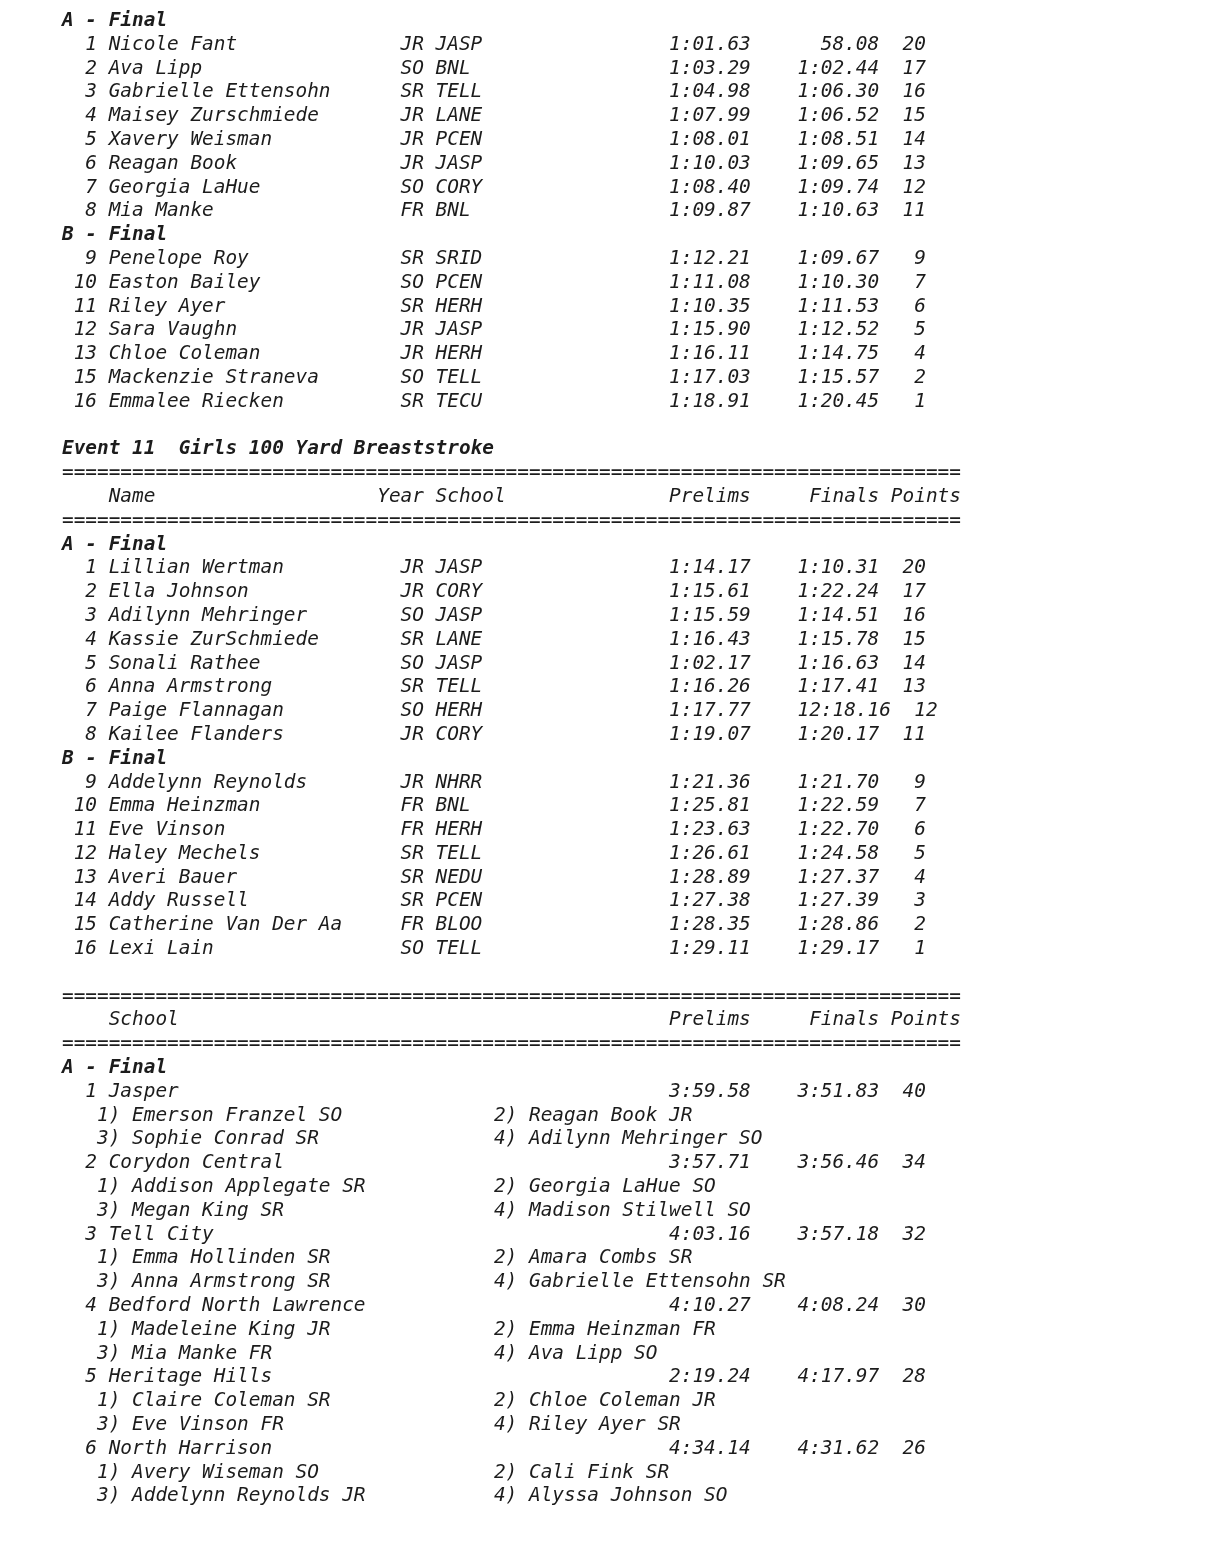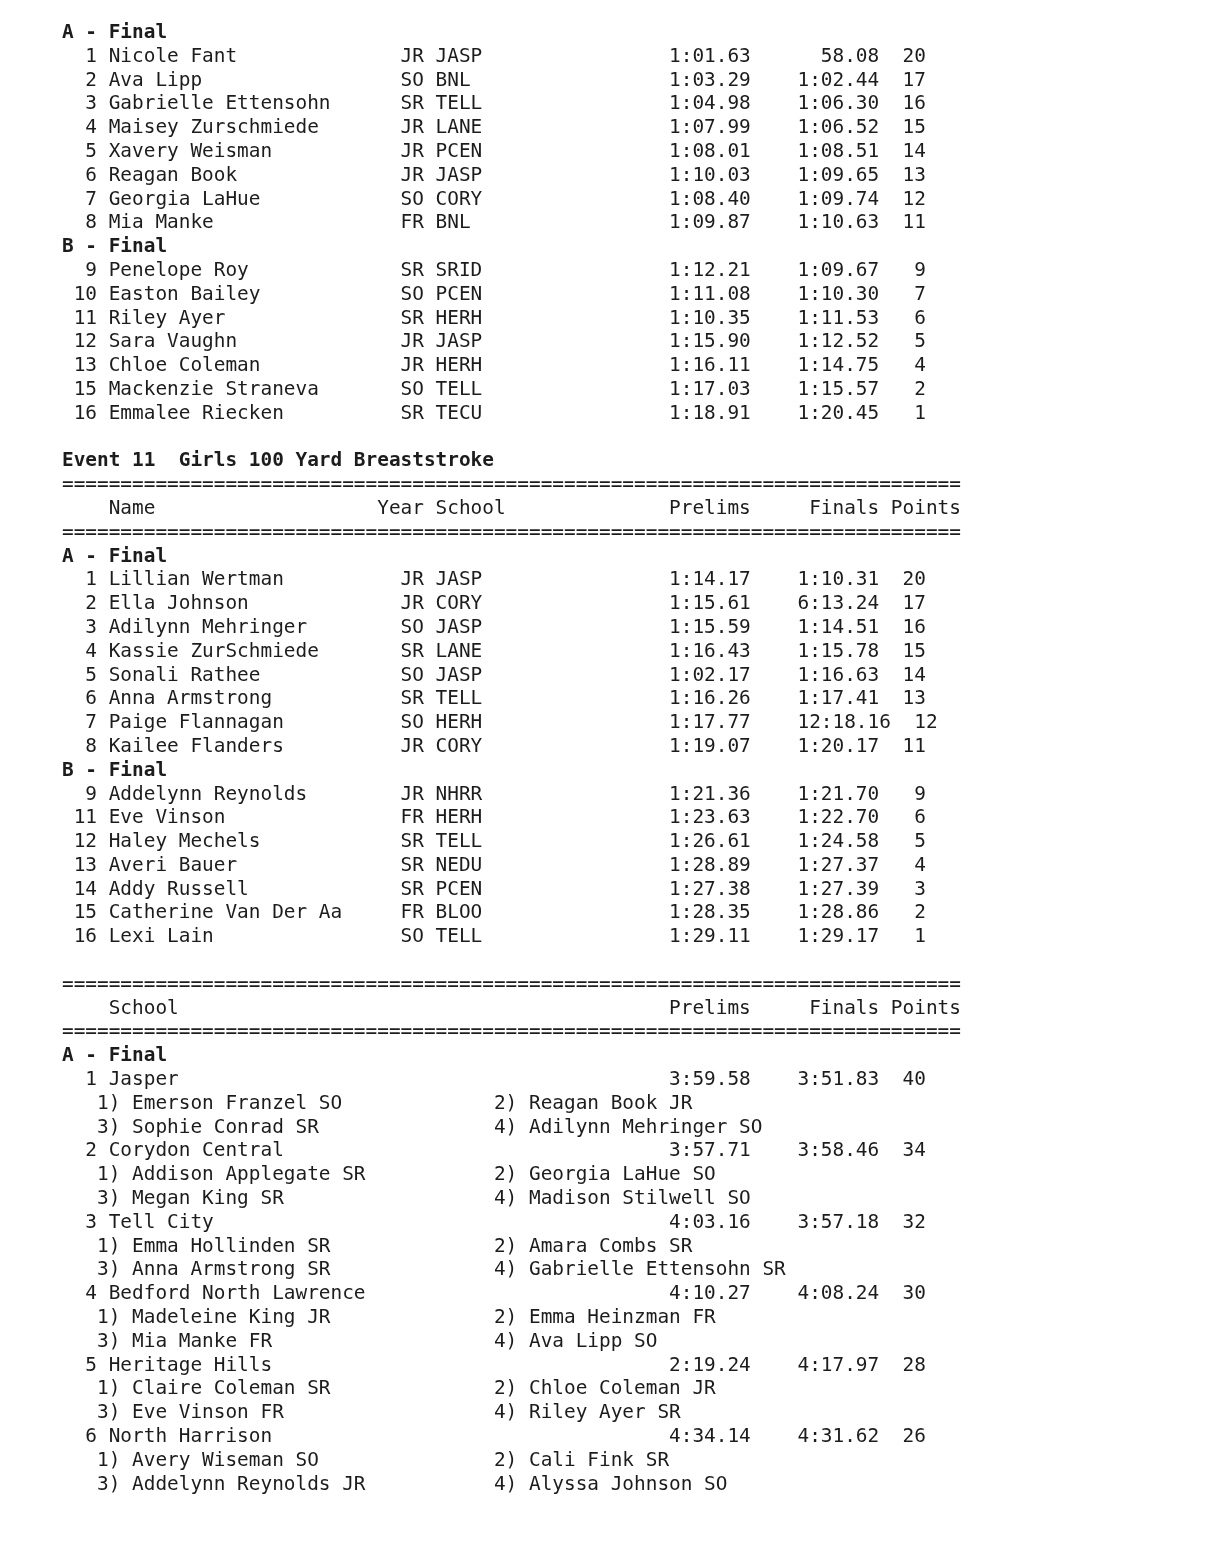--- a/index.html
+++ b/index.html
@@ -3,26 +3,27 @@
 <meta charset="utf-8">
 <style>
   html, body { margin: 0; padding: 0; }
   body {
     width: 1230px;
     height: 1561px;
     background: #ffffff;
     overflow: hidden;
   }
   .doc {
-    padding: 20px 0 0 62px;
+    padding: 8px 0 0 62px;
     font-family: "DejaVu Sans Mono", "Liberation Mono", monospace;
     font-size: 19.4px;
     line-height: 23.8px;
     color: #1c1c1c;
     font-variant-ligatures: none;
+    font-style: italic;
   }
   .ln {
     white-space: pre;
     height: 23.8px;
   }
   .b { font-weight: bold; }
 </style>
 </head>
 <body>
 
@@ -45,44 +46,45 @@
       <div class="ln"> 13 Chloe Coleman            JR HERH                1:16.11    1:14.75   4</div>
       <div class="ln"> 15 Mackenzie Straneva       SO TELL                1:17.03    1:15.57   2</div>
       <div class="ln"> 16 Emmalee Riecken          SR TECU                1:18.91    1:20.45   1</div>
       <div class="ln">&nbsp;</div>
       <div class="ln b">Event 11  Girls 100 Yard Breaststroke</div>
       <div class="ln">=============================================================================</div>
       <div class="ln">    Name                   Year School              Prelims     Finals Points</div>
       <div class="ln">=============================================================================</div>
       <div class="ln b">A - Final</div>
       <div class="ln">  1 Lillian Wertman          JR JASP                1:14.17    1:10.31  20</div>
-      <div class="ln">  2 Ella Johnson             JR CORY                1:15.61    6:13.24  17</div>
+      <div class="ln">  2 Ella Johnson             JR CORY                1:15.61    1:22.24  17</div>
       <div class="ln">  3 Adilynn Mehringer        SO JASP                1:15.59    1:14.51  16</div>
       <div class="ln">  4 Kassie ZurSchmiede       SR LANE                1:16.43    1:15.78  15</div>
       <div class="ln">  5 Sonali Rathee            SO JASP                1:02.17    1:16.63  14</div>
       <div class="ln">  6 Anna Armstrong           SR TELL                1:16.26    1:17.41  13</div>
       <div class="ln">  7 Paige Flannagan          SO HERH                1:17.77    12:18.16  12</div>
       <div class="ln">  8 Kailee Flanders          JR CORY                1:19.07    1:20.17  11</div>
       <div class="ln b">B - Final</div>
       <div class="ln">  9 Addelynn Reynolds        JR NHRR                1:21.36    1:21.70   9</div>
+      <div class="ln"> 10 Emma Heinzman            FR BNL                 1:25.81    1:22.59   7</div>
       <div class="ln"> 11 Eve Vinson               FR HERH                1:23.63    1:22.70   6</div>
       <div class="ln"> 12 Haley Mechels            SR TELL                1:26.61    1:24.58   5</div>
       <div class="ln"> 13 Averi Bauer              SR NEDU                1:28.89    1:27.37   4</div>
       <div class="ln"> 14 Addy Russell             SR PCEN                1:27.38    1:27.39   3</div>
       <div class="ln"> 15 Catherine Van Der Aa     FR BLOO                1:28.35    1:28.86   2</div>
       <div class="ln"> 16 Lexi Lain                SO TELL                1:29.11    1:29.17   1</div>
       <div class="ln">&nbsp;</div>
       <div class="ln">=============================================================================</div>
       <div class="ln">    School                                          Prelims     Finals Points</div>
       <div class="ln">=============================================================================</div>
       <div class="ln b">A - Final</div>
       <div class="ln">  1 Jasper                                          3:59.58    3:51.83  40</div>
       <div class="ln">   1) Emerson Franzel SO             2) Reagan Book JR</div>
       <div class="ln">   3) Sophie Conrad SR               4) Adilynn Mehringer SO</div>
-      <div class="ln">  2 Corydon Central                                 3:57.71    3:58.46  34</div>
+      <div class="ln">  2 Corydon Central                                 3:57.71    3:56.46  34</div>
       <div class="ln">   1) Addison Applegate SR           2) Georgia LaHue SO</div>
       <div class="ln">   3) Megan King SR                  4) Madison Stilwell SO</div>
       <div class="ln">  3 Tell City                                       4:03.16    3:57.18  32</div>
       <div class="ln">   1) Emma Hollinden SR              2) Amara Combs SR</div>
       <div class="ln">   3) Anna Armstrong SR              4) Gabrielle Ettensohn SR</div>
       <div class="ln">  4 Bedford North Lawrence                          4:10.27    4:08.24  30</div>
       <div class="ln">   1) Madeleine King JR              2) Emma Heinzman FR</div>
       <div class="ln">   3) Mia Manke FR                   4) Ava Lipp SO</div>
       <div class="ln">  5 Heritage Hills                                  2:19.24    4:17.97  28</div>
       <div class="ln">   1) Claire Coleman SR              2) Chloe Coleman JR</div>

